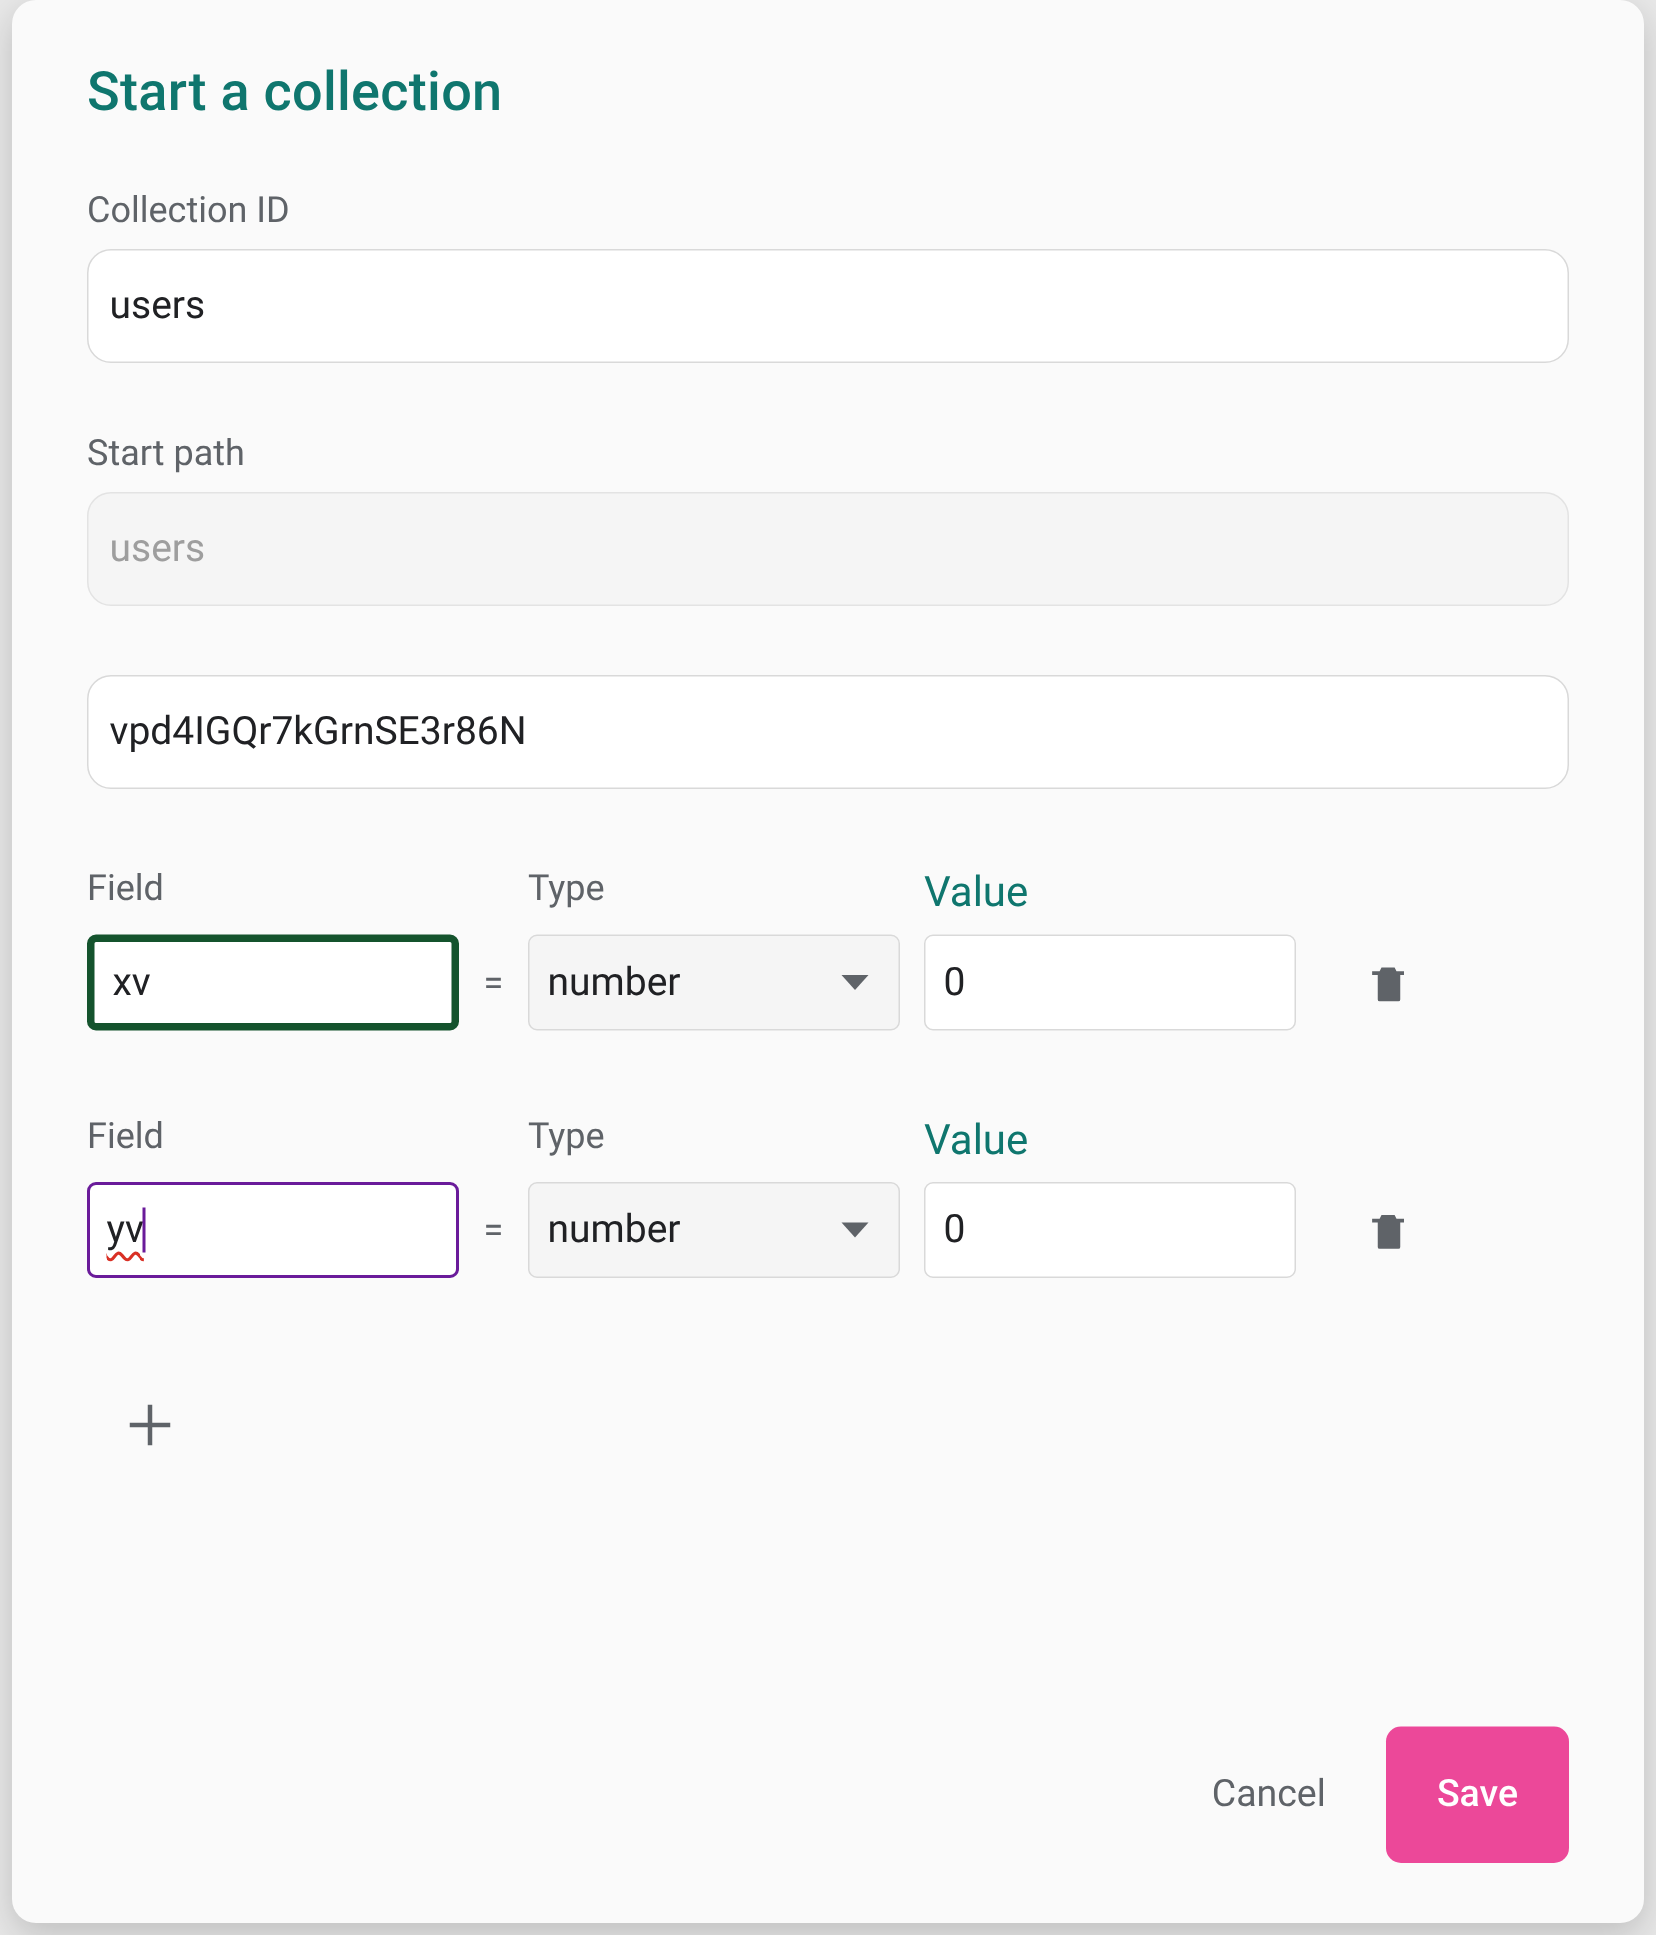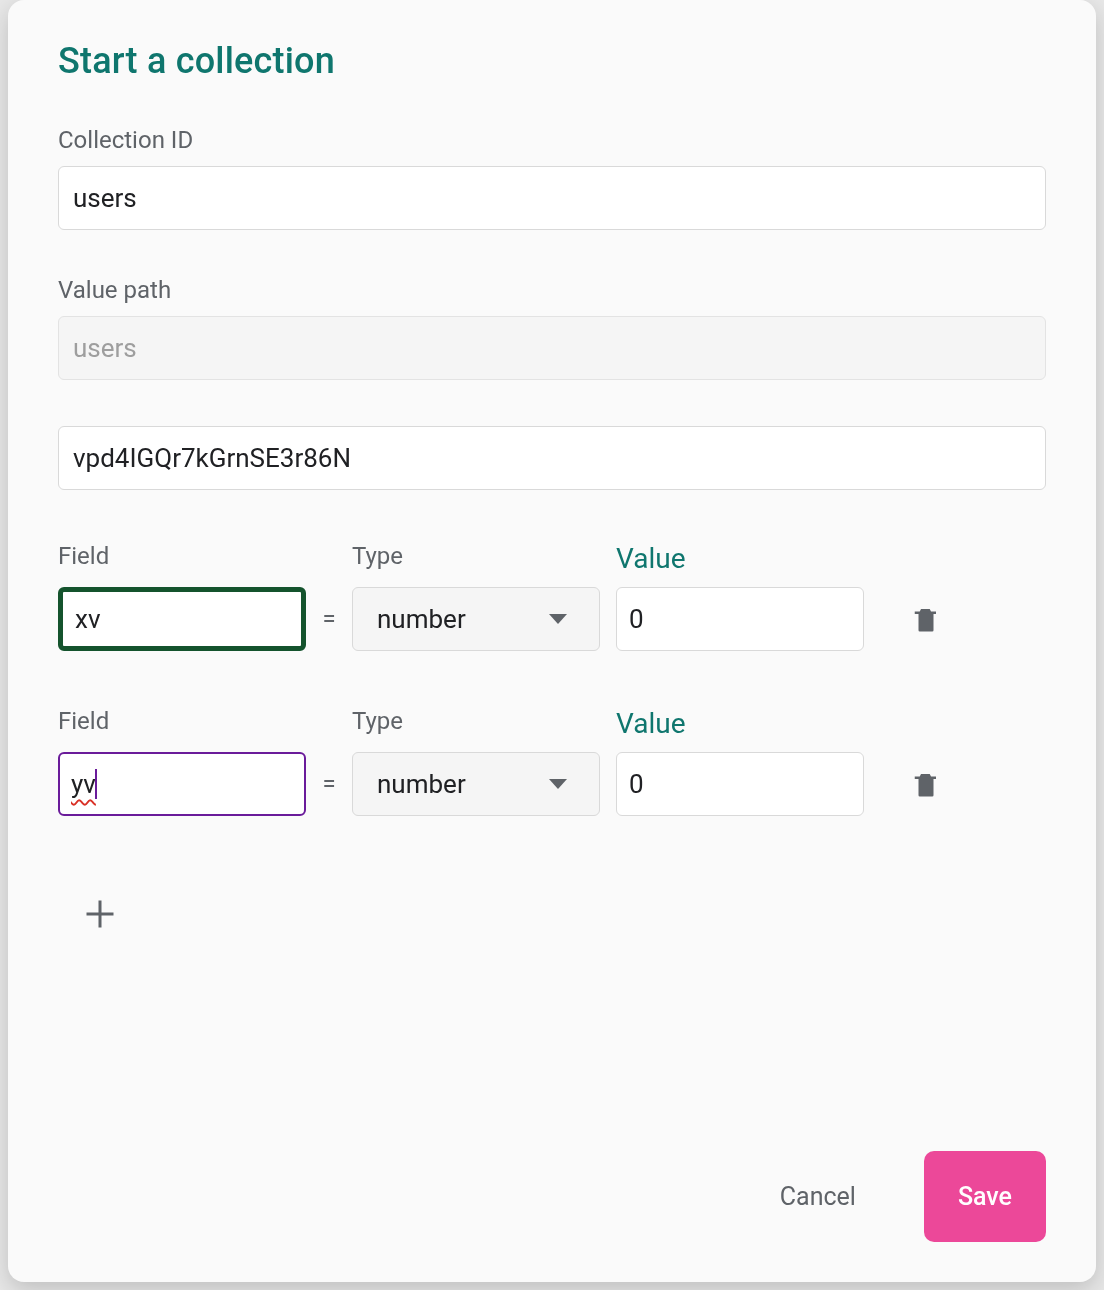--- a/index.html
+++ b/index.html
@@ -45,23 +45,23 @@
     }
     .field-label {
       font-size: 24px;
       color: #5f6368;
       margin-bottom: 12px;
       display: block;
       font-weight: 400;
     }
     .text-input {
       width: 100%;
-      height: 64px;
+      height: 76px;
       border: 1px solid #d9d9d9;
-      border-radius: 6px;
+      border-radius: 16px;
       background: #ffffff;
       font-size: 26px;
       color: #202124;
       padding: 0 14px;
       outline: none;
       font-family: inherit;
     }
     .text-input.readonly {
       background: #f5f5f5;
       color: #9e9e9e;
@@ -109,21 +109,21 @@
       color: #5f6368;
     }
     .select-box {
       width: 248px;
       height: 64px;
       border: 1px solid #d9d9d9;
       border-radius: 6px;
       background: #f5f5f5;
       font-size: 26px;
       color: #202124;
-      padding: 0 24px;
+      padding: 0 12px;
       display: flex;
       align-items: center;
       justify-content: space-between;
       cursor: pointer;
     }
     .caret-down {
       width: 0; height: 0;
       border-left: 9px solid transparent;
       border-right: 9px solid transparent;
       border-top: 10px solid #5f6368;
@@ -163,21 +163,21 @@
       color: #5f6368;
       margin-left: 14px;
       margin-top: 20px;
     }
     .add-btn svg { width: 36px; height: 36px; fill: #5f6368; }
     .spacer { flex: 1; }
     .footer {
       display: flex;
       justify-content: flex-end;
       align-items: center;
-      gap: 60px;
+      gap: 32px;
       padding-top: 20px;
     }
     .btn-text {
       font-size: 25px;
       color: #5f6368;
       background: none;
       border: none;
       cursor: pointer;
       font-family: inherit;
       padding: 10px 8px;
@@ -215,21 +215,21 @@
 <div class="dialog">
 
   <h1 class="dialog-title">Start a collection</h1>
 
   <div class="field-group">
     <label class="field-label">Collection ID</label>
     <input class="text-input" type="text" value="users" style="">
   </div>
 
   <div class="field-group">
-    <label class="field-label">Value path</label>
+    <label class="field-label">Start path</label>
     <input class="text-input readonly" type="text" readonly="" value="users" style="">
   </div>
 
   <div class="field-group">
     <input class="text-input" type="text" value="vpd4IGQr7kGrnSE3r86N" style="">
   </div>
 
   <div class="fields-section">
     <div class="field-row-labels">
       <div class="col-field-label">Field</div>

